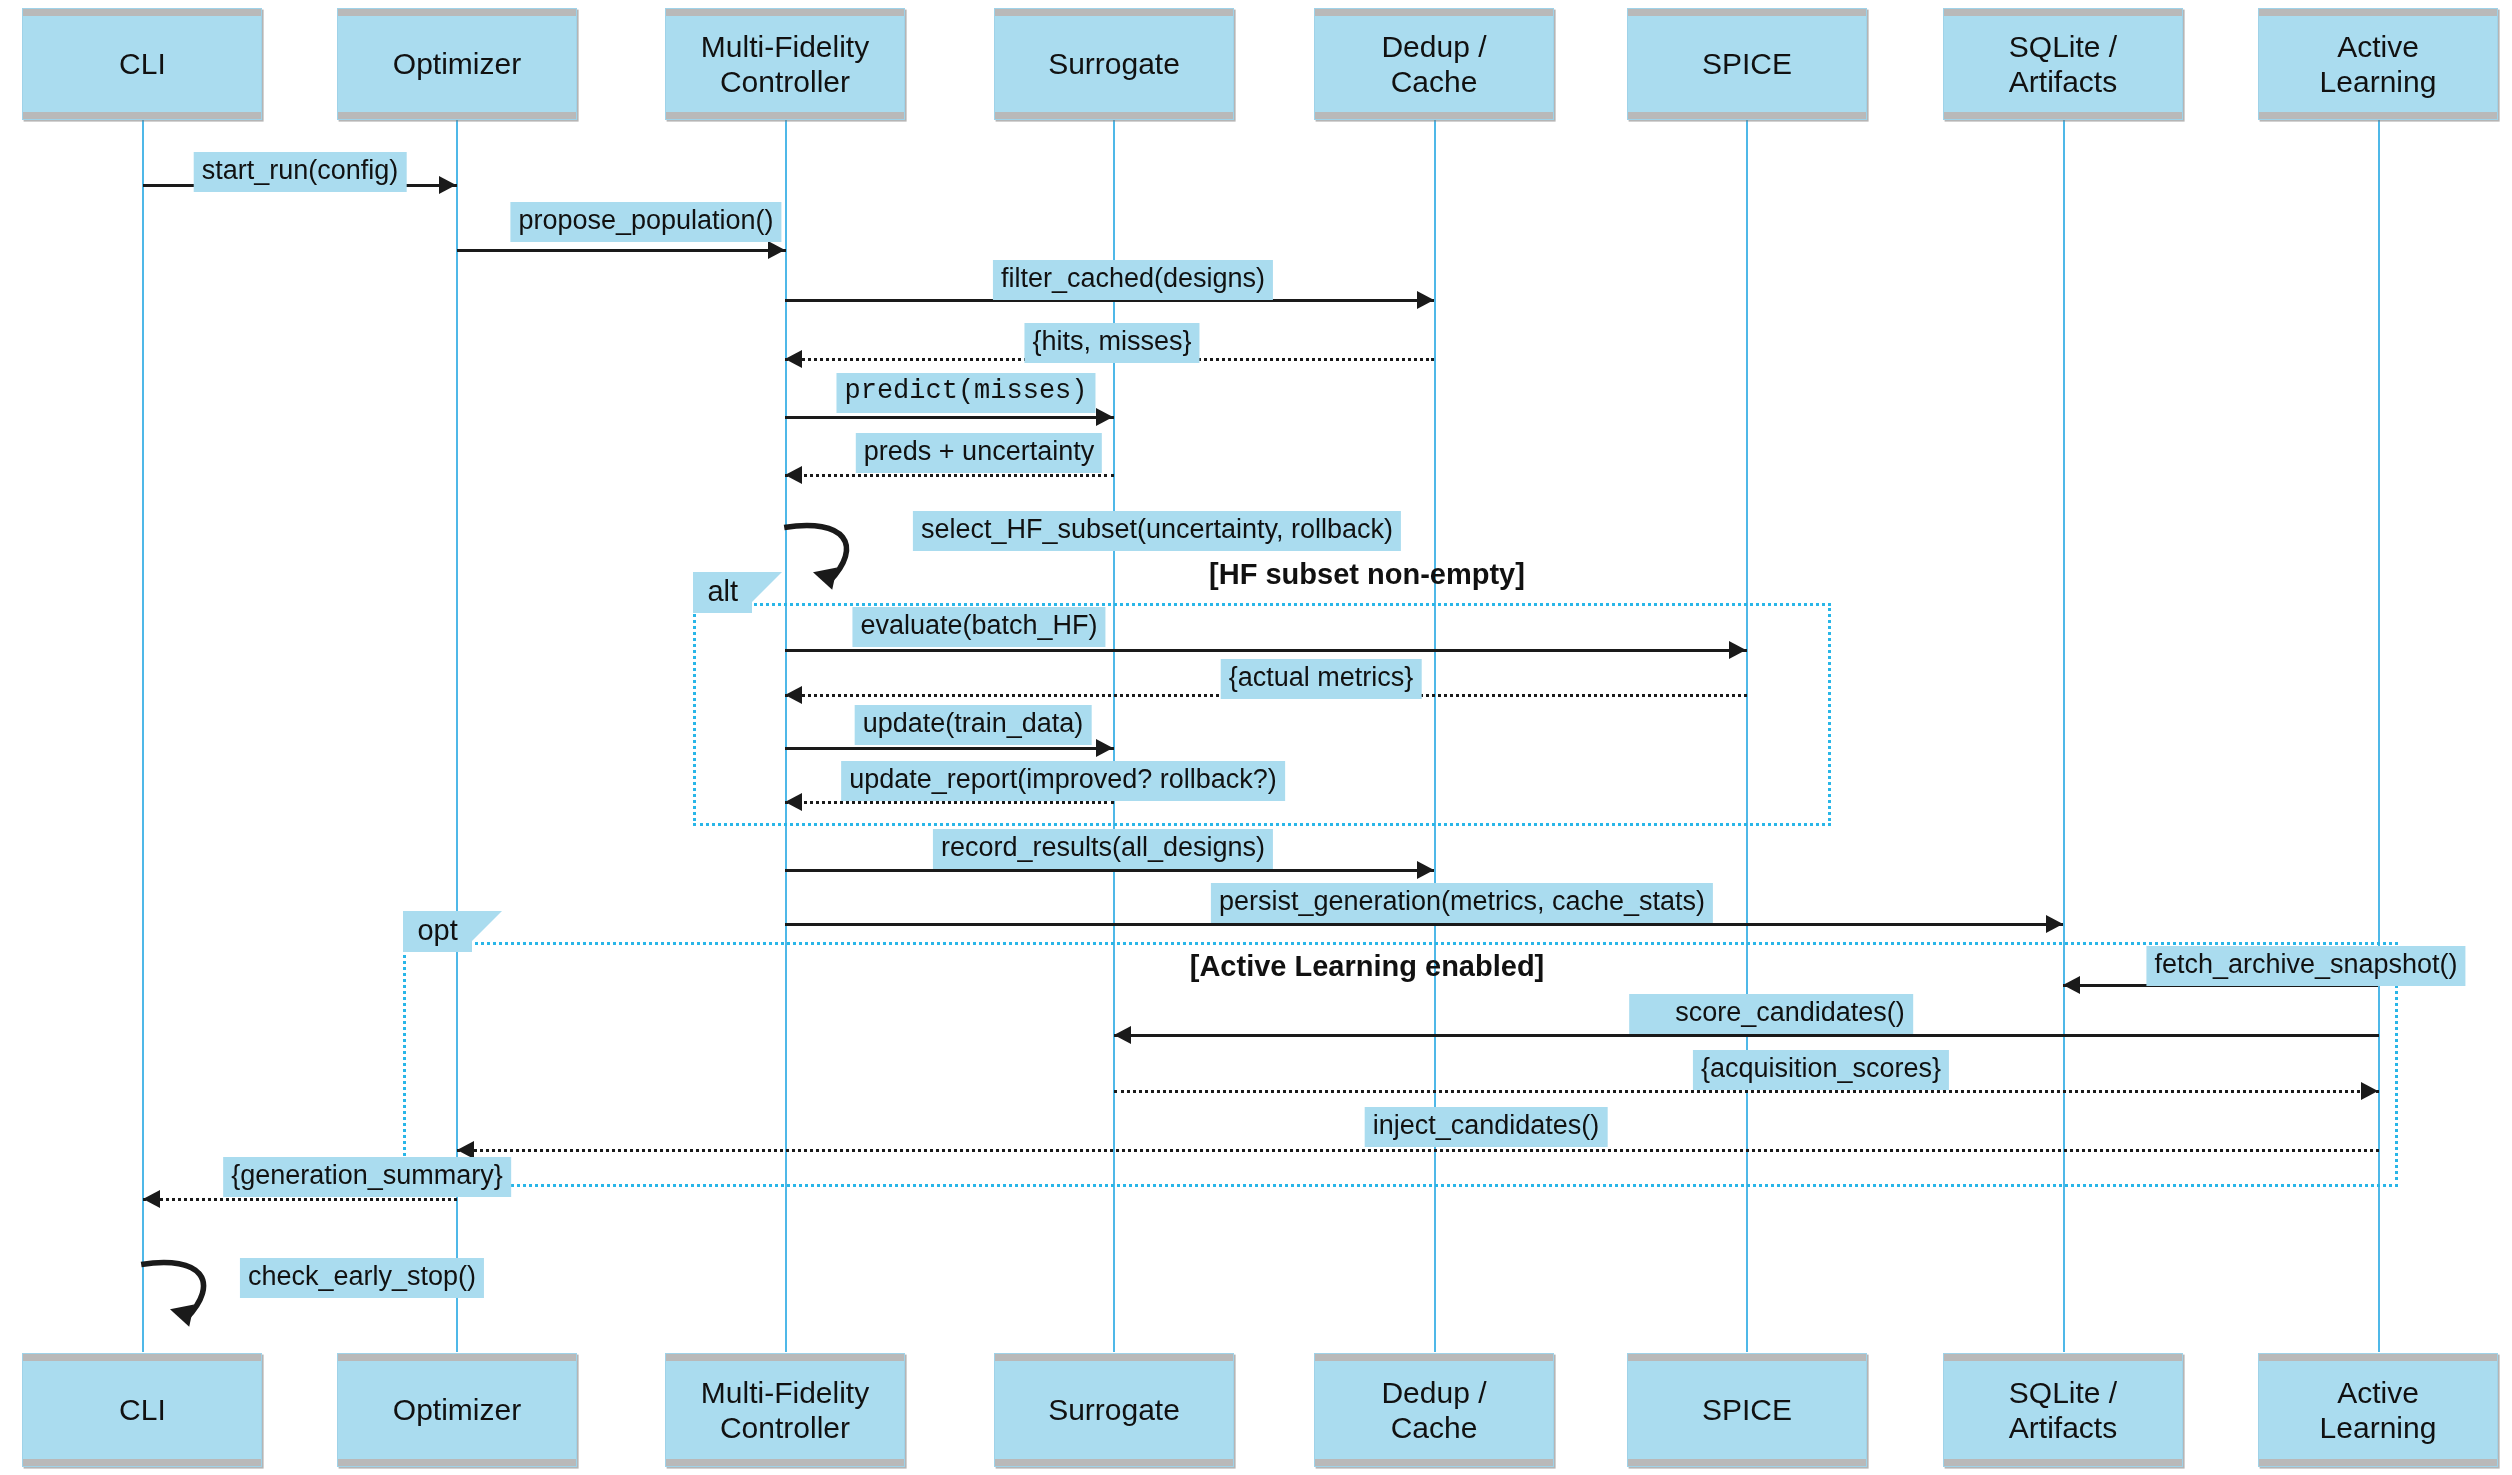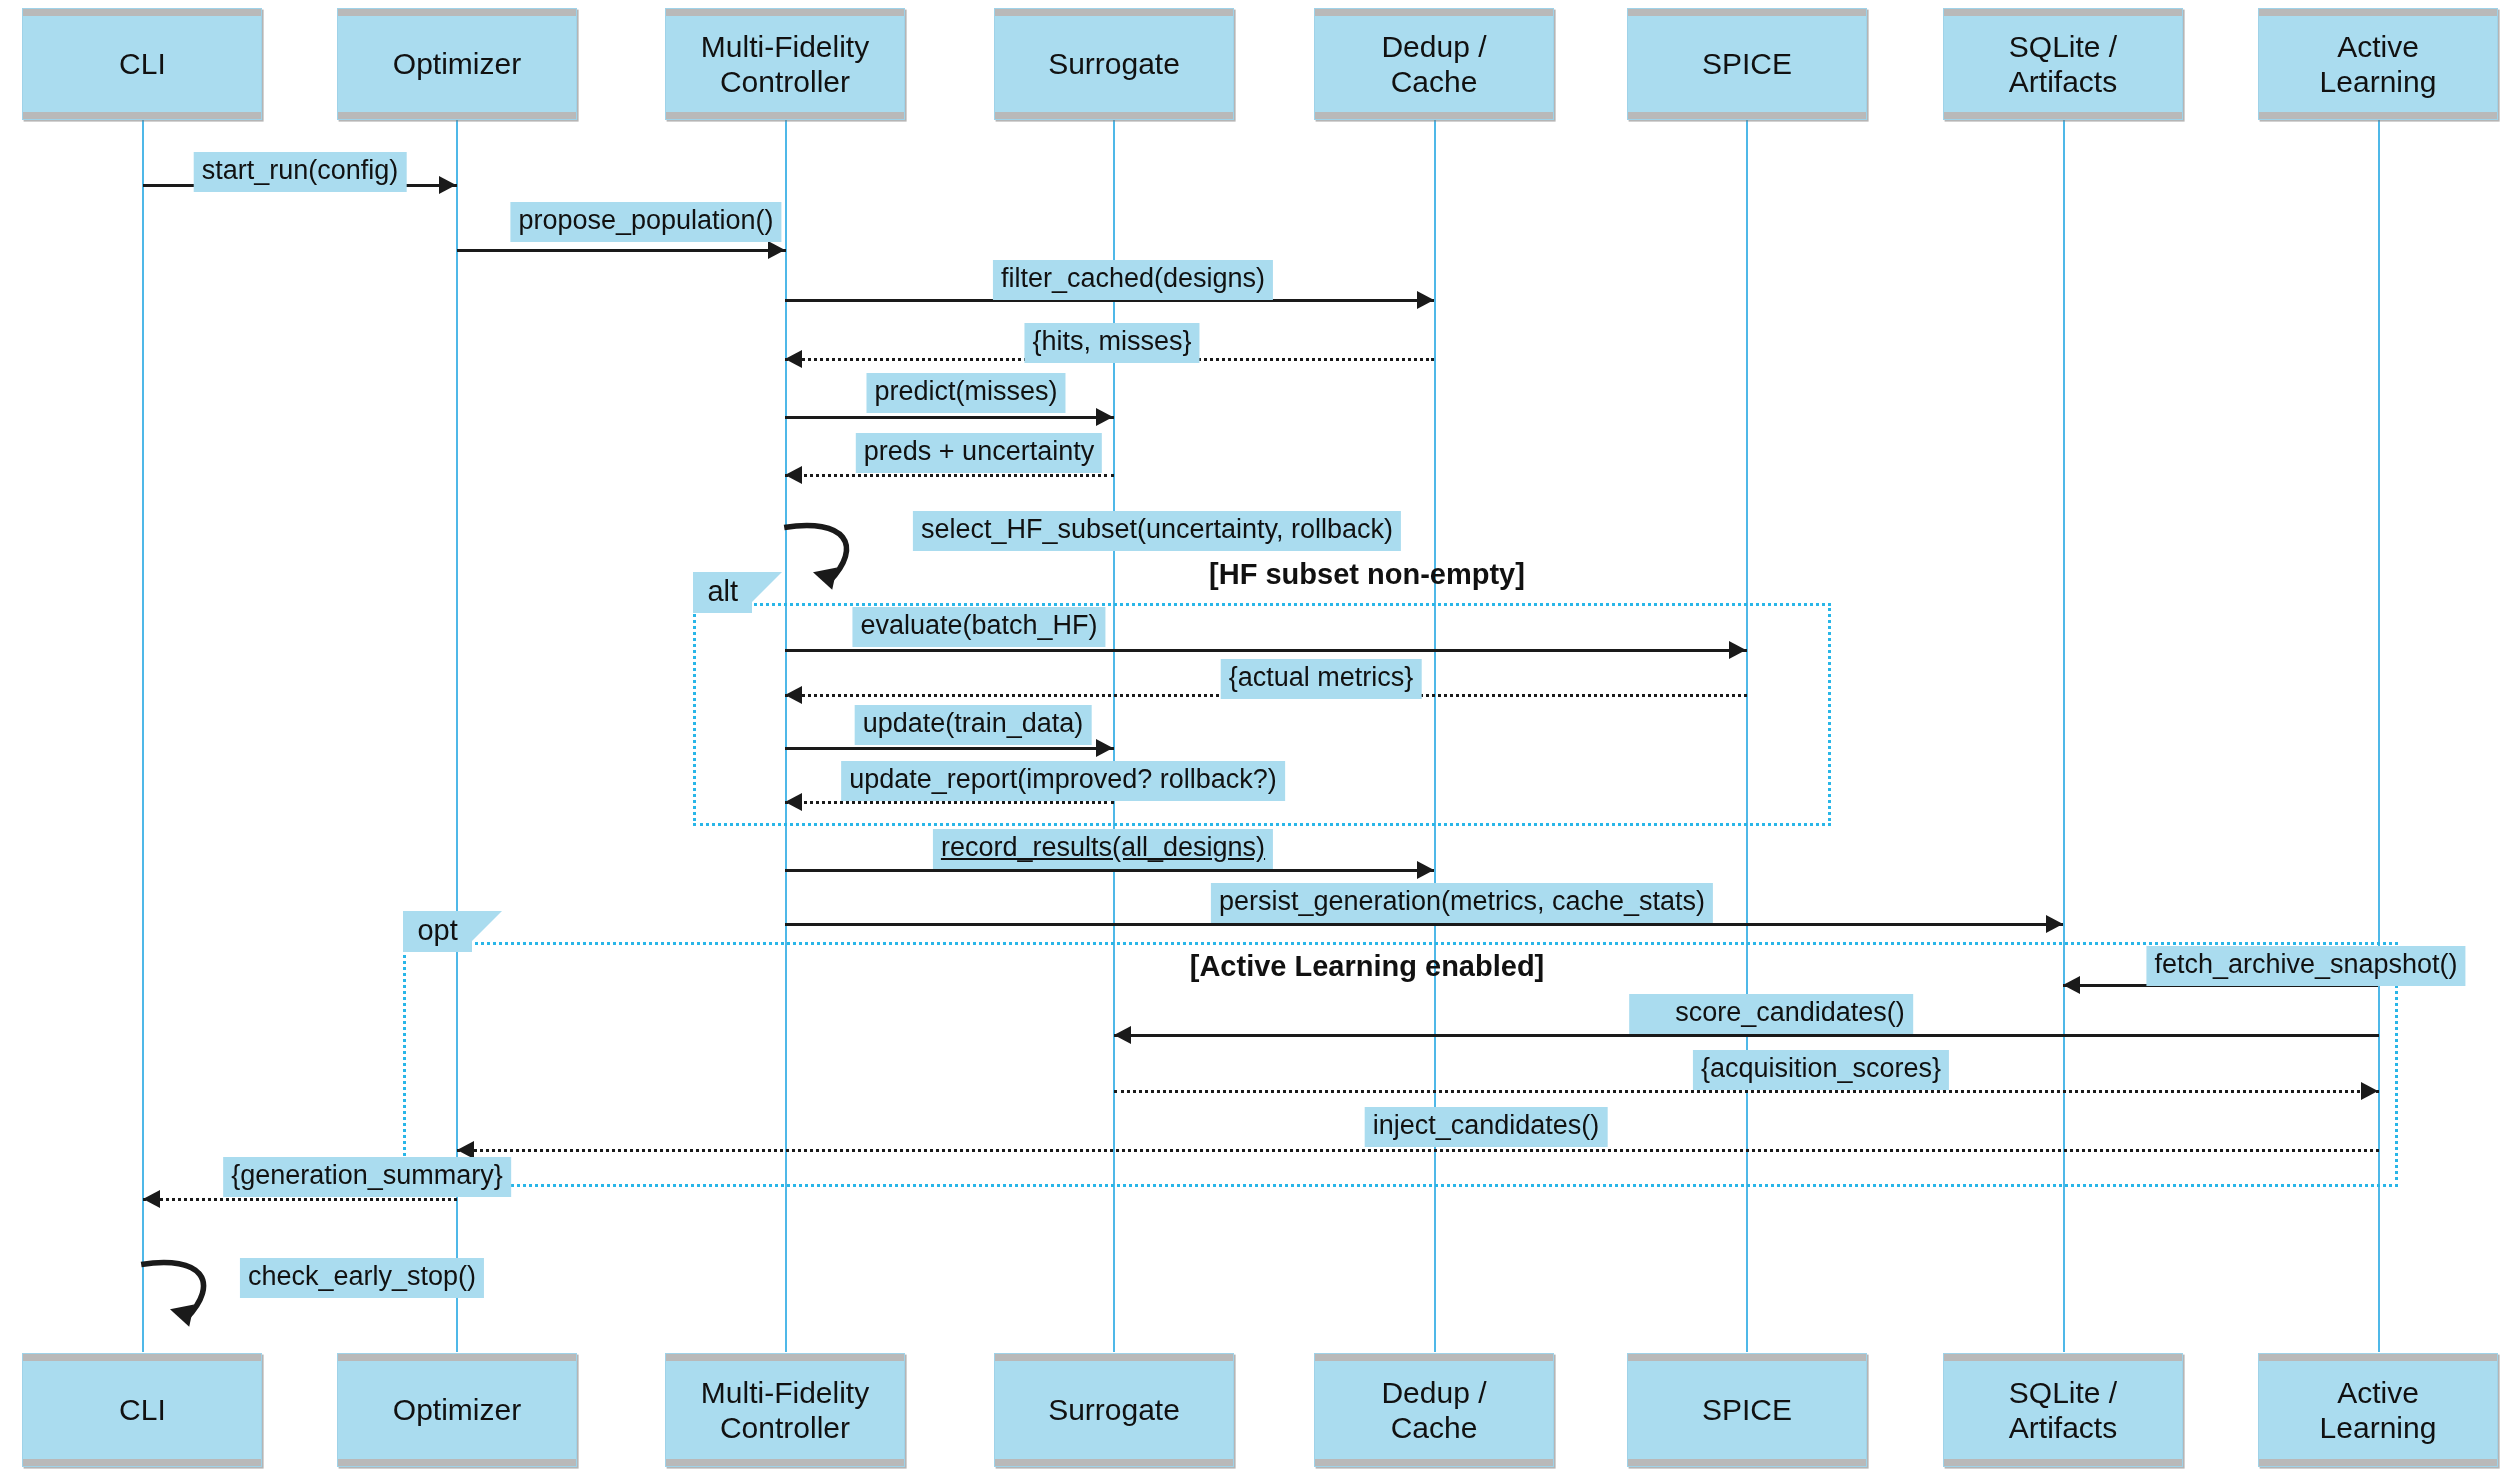--- a/index.html
+++ b/index.html
@@ -129,21 +129,21 @@
     <div class="arrowhead right" style="top: 241px; left: 768px;"></div>
     <div class="msg-label" style="left: 646px; top: 202px;">propose_population()</div>
     <div class="msg-line" style="left: 785px; top: 299px; width: 649px;"></div>
     <div class="arrowhead right" style="top: 291px; left: 1417px;"></div>
     <div class="msg-label" style="left: 1133px; top: 260px;">filter_cached(designs)</div>
     <div class="msg-line dotted" style="left: 785px; top: 358px; width: 649px;"></div>
     <div class="arrowhead left" style="top: 350px; left: 785px;"></div>
     <div class="msg-label" style="left: 1112px; top: 323px;">{hits, misses}</div>
     <div class="msg-line" style="left: 785px; top: 416px; width: 329px;"></div>
     <div class="arrowhead right" style="top: 408px; left: 1096px;"></div>
-    <div class="msg-label" style="left: 966px; top: 373px;">predict(misses)</div>
+    <div class="msg-label" style="left: 966px; top: 373px; font-family: Liberation Mono, monospace;">predict(misses)</div>
     <div class="msg-line dotted" style="left: 785px; top: 474px; width: 329px;"></div>
     <div class="arrowhead left" style="top: 466px; left: 785px;"></div>
     <div class="msg-label" style="left: 979px; top: 433px;">preds + uncertainty</div>
     <div class="selfmsg" style="left: 781px; top: 513px;">
       <svg width="104" height="96" viewBox="0 0 130 120">
         <path d="M4 18 C 80 6, 104 40, 60 86" fill="none" stroke="#1a1a1a" stroke-width="7"></path>
         <polygon points="64,96 40,74 70,68" fill="#1a1a1a"></polygon>
       </svg>
     </div>
     <div class="msg-label" style="left: 1157px; top: 511px;">select_HF_subset(uncertainty, rollback)</div>
@@ -154,21 +154,21 @@
     <div class="arrowhead left" style="top: 686px; left: 785px;"></div>
     <div class="msg-label" style="left: 1321px; top: 659px;">{actual metrics}</div>
     <div class="msg-line" style="left: 785px; top: 747px; width: 329px;"></div>
     <div class="arrowhead right" style="top: 739px; left: 1096px;"></div>
     <div class="msg-label" style="left: 973px; top: 705px;">update(train_data)</div>
     <div class="msg-line dotted" style="left: 785px; top: 801px; width: 329px;"></div>
     <div class="arrowhead left" style="top: 793px; left: 785px;"></div>
     <div class="msg-label" style="left: 1063px; top: 761px;">update_report(improved? rollback?)</div>
     <div class="msg-line" style="left: 785px; top: 869px; width: 649px;"></div>
     <div class="arrowhead right" style="top: 861px; left: 1417px;"></div>
-    <div class="msg-label" style="left: 1103px; top: 829px; text-decoration: underline;">record_results(all_designs)</div>
+    <div class="msg-label" style="left: 1103px; top: 829px;">record_results(all_designs)</div>
     <div class="msg-line" style="left: 785px; top: 923px; width: 1278px;"></div>
     <div class="arrowhead right" style="top: 915px; left: 2046px;"></div>
     <div class="msg-label" style="left: 1462px; top: 883px;">persist_generation(metrics, cache_stats)</div>
     <div class="msg-line" style="left: 2063px; top: 984px; width: 315px;"></div>
     <div class="arrowhead left" style="top: 976px; left: 2063px;"></div>
     <div class="msg-label" style="left: 2306px; top: 946px;">fetch_archive_snapshot()</div>
     <div class="msg-line" style="left: 1114px; top: 1034px; width: 1265px;"></div>
     <div class="arrowhead left" style="top: 1026px; left: 1114px;"></div>
     <div class="msg-label" style="left: 1771px; top: 994px; padding-left: 46px;">score_candidates()</div>
     <div class="msg-line dotted" style="left: 1114px; top: 1090px; width: 1265px;"></div>

